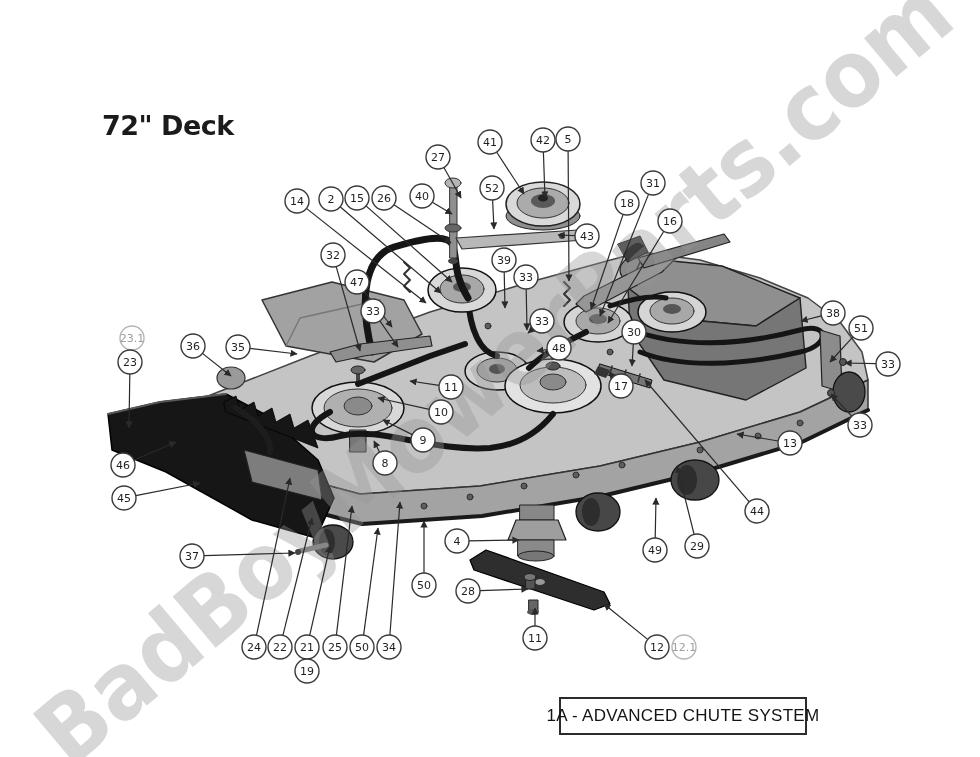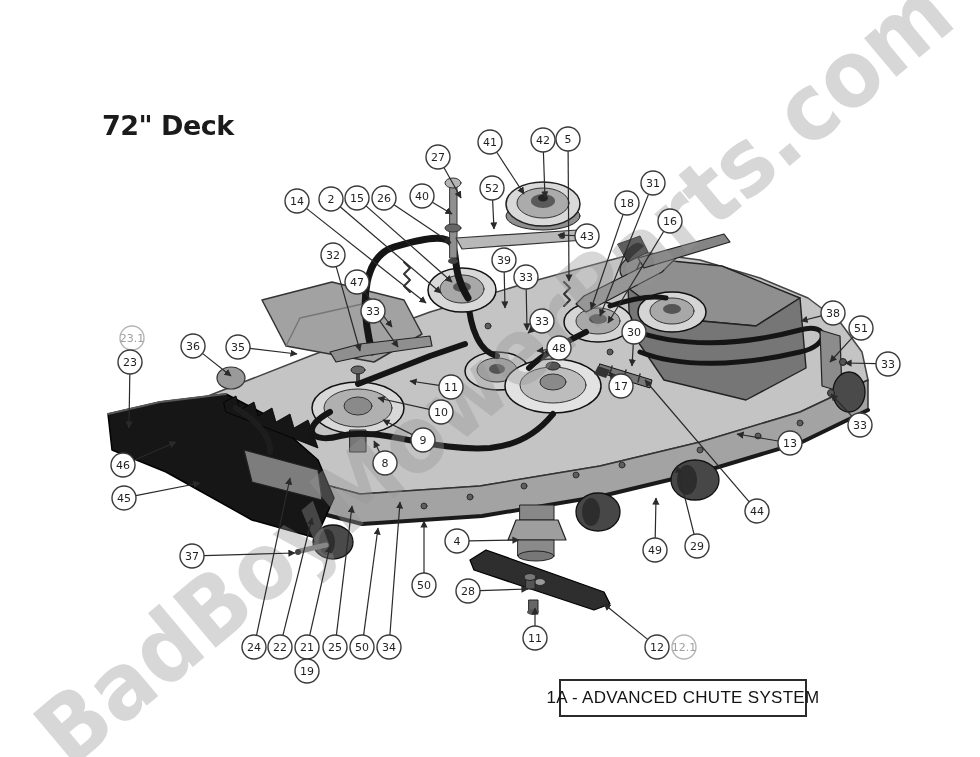--- a/index.html
+++ b/index.html
@@ -7,21 +7,21 @@
     position:relative;width:980px;height:757px;background:#ffffff;
     overflow:hidden;font-family:"Liberation Sans",sans-serif;
   }
   .page-title{
     position:absolute;left:102px;top:110px;
     font-family:"DejaVu Sans","Liberation Sans",sans-serif;
     font-size:27px;font-weight:600;color:#1b1b1b;letter-spacing:-0.5px;
     white-space:nowrap;
   }
   .caption-box{
-    position:absolute;left:559px;top:679px;width:248px;height:38px;
+    position:absolute;left:559px;top:697px;width:248px;height:38px;
     border:2px solid #2b2b2b;background:#ffffff;box-sizing:border-box;
     display:flex;align-items:center;justify-content:center;
     font-size:17px;color:#141414;letter-spacing:0.3px;white-space:nowrap;
   }
   svg.diagram{position:absolute;left:0;top:0;}
   .balloon circle{fill:#ffffff;stroke:#3a3a3a;stroke-width:1.4;}
   .balloon text{
     fill:#1f1f1f;font-family:"DejaVu Sans","Liberation Sans",sans-serif;
     font-size:11px;text-anchor:middle;
   }

